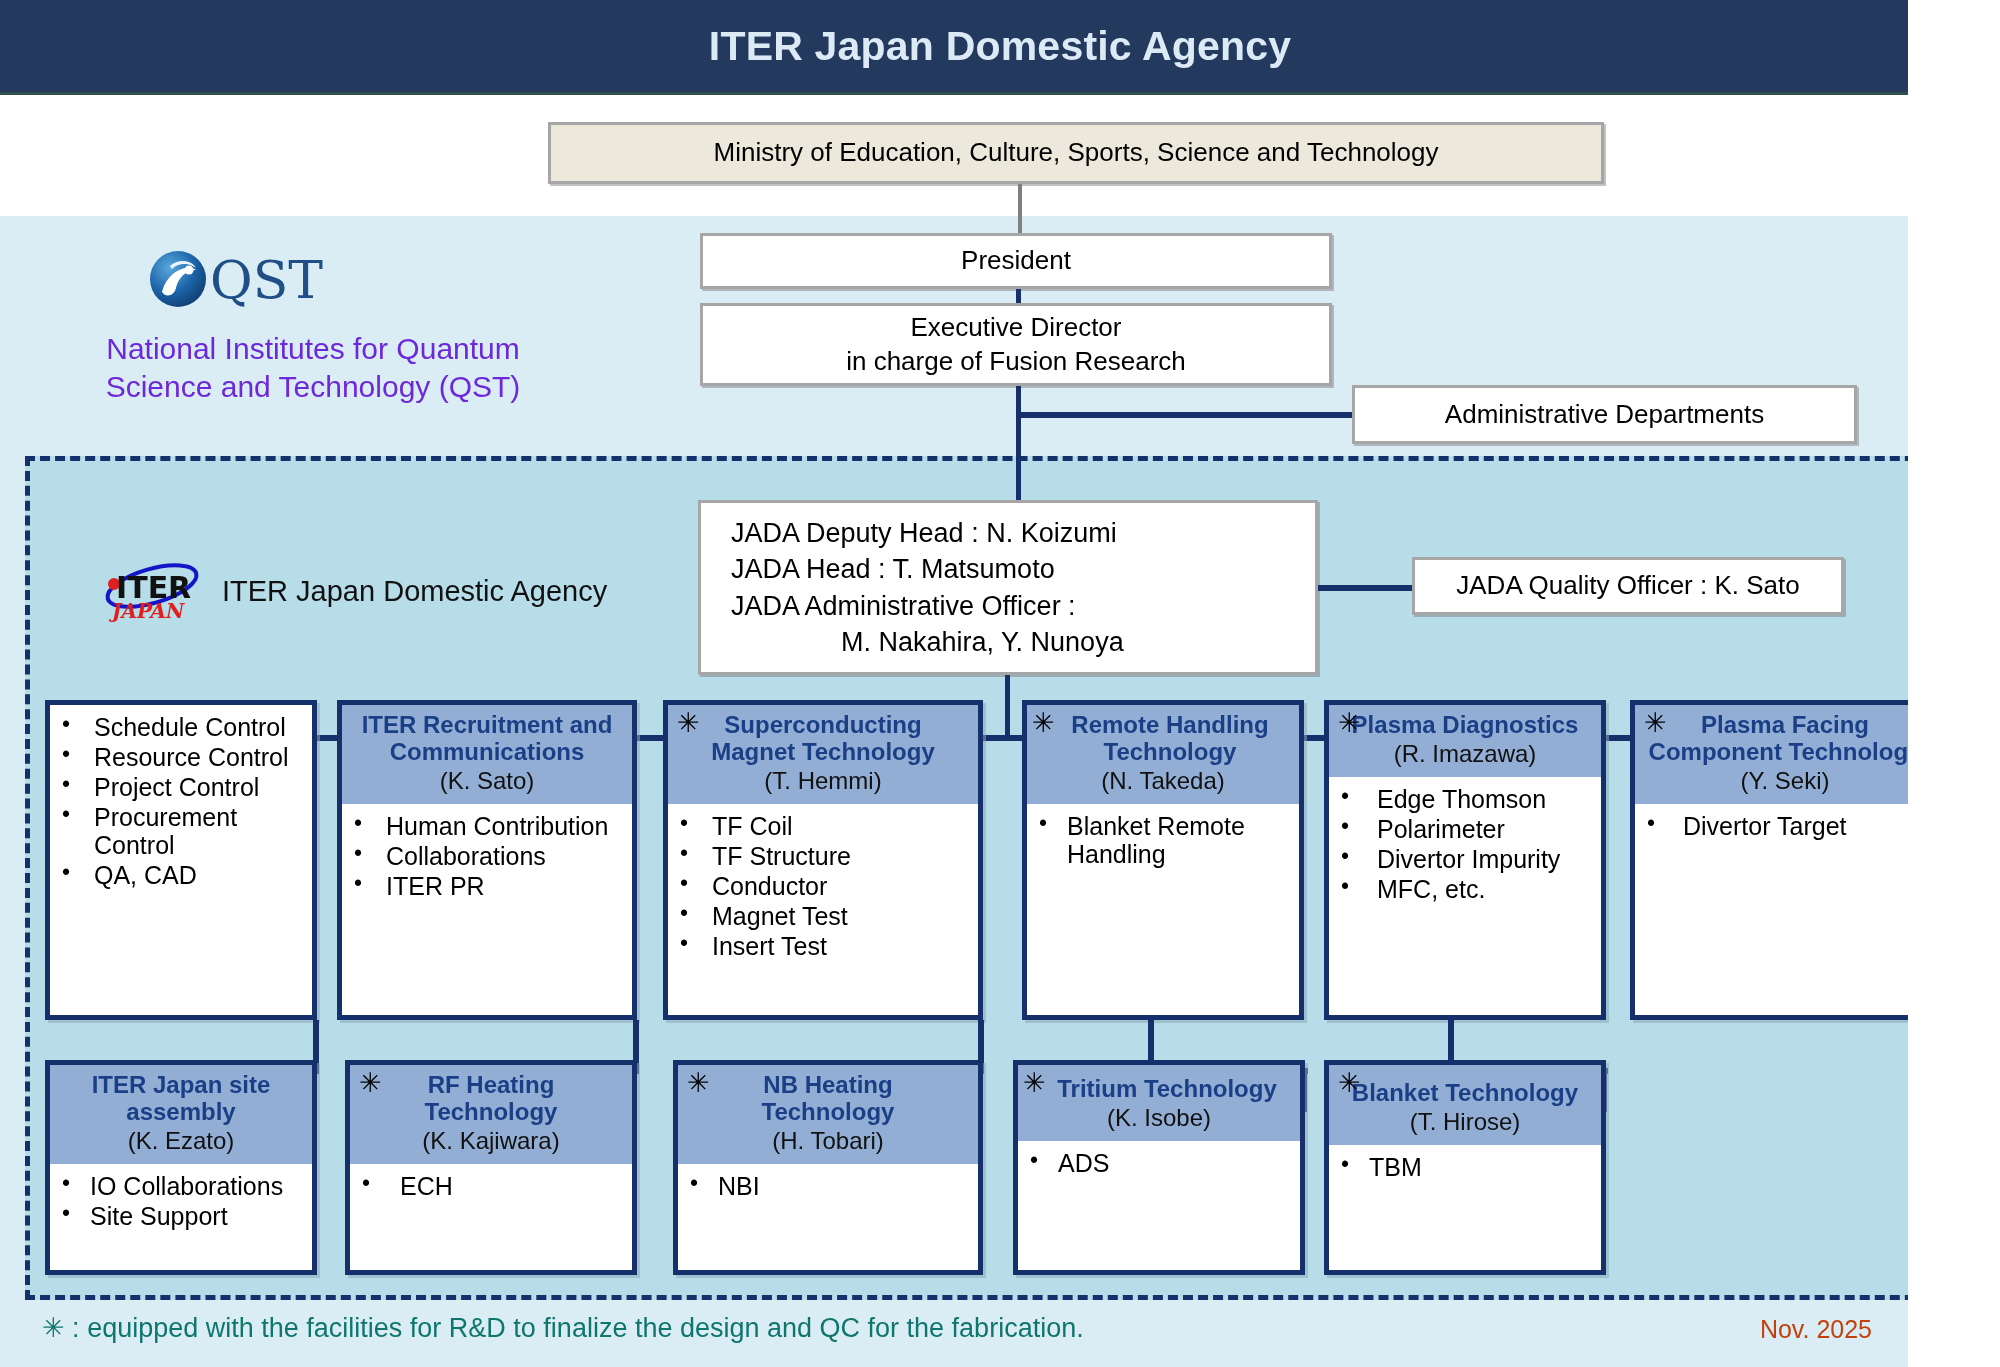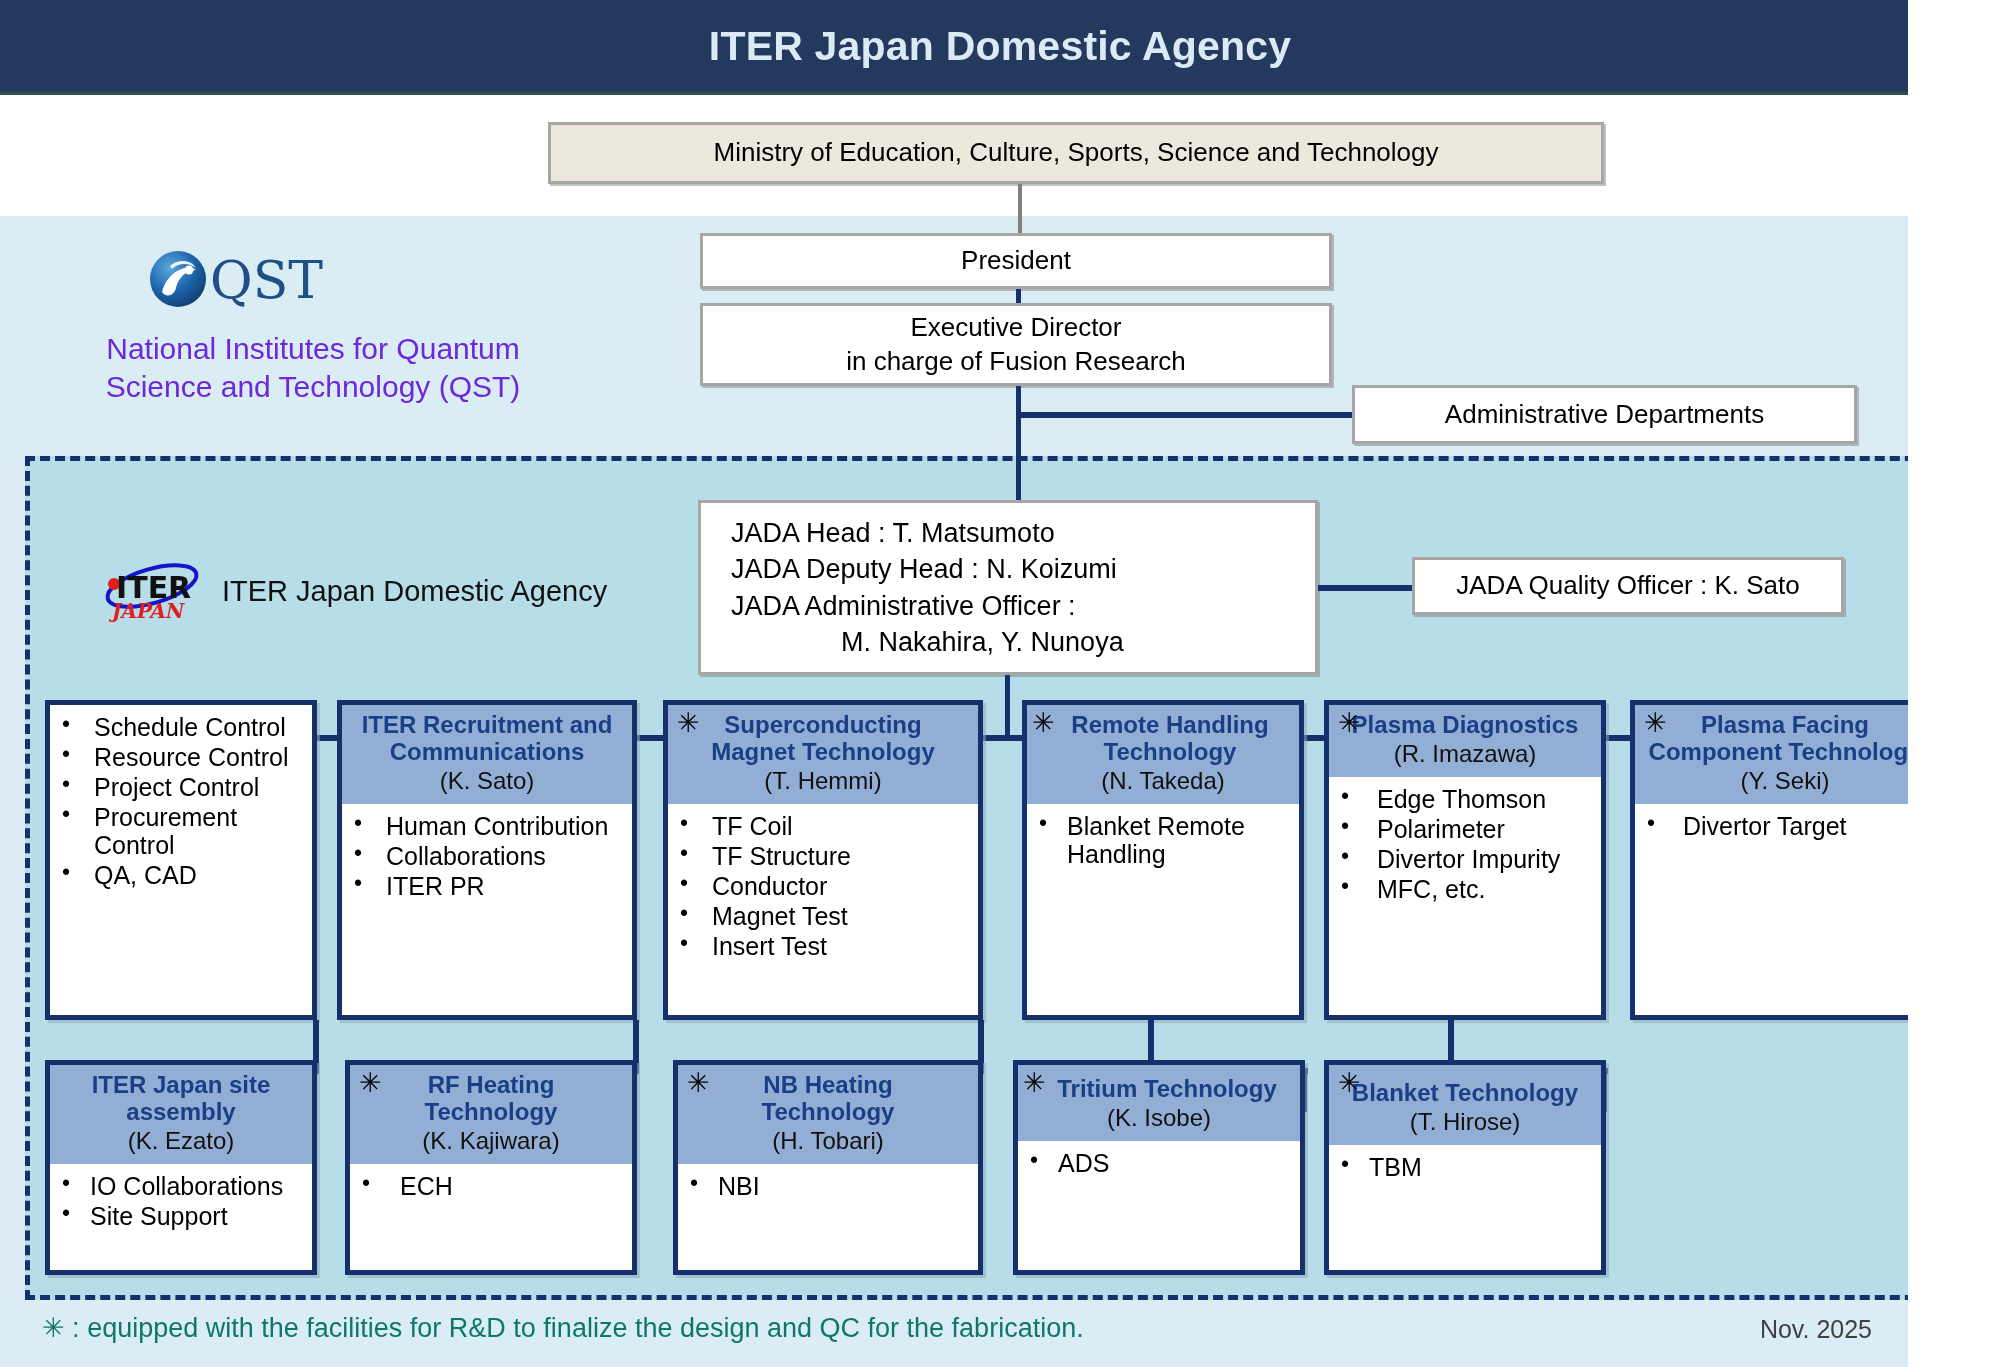--- a/index.html
+++ b/index.html
@@ -151,21 +151,21 @@
   .qst-logo-wrap { position: absolute; left: 148px; top: 248px; width: 210px; height: 62px; }
   .qst-cap {
     position: absolute; left: 68px; top: 330px; width: 490px;
     text-align: center; font-size: 30px; color: #6d28d9; line-height: 1.28;
   }
   .iter-logo-wrap { position: absolute; left: 100px; top: 562px; width: 110px; height: 62px; }
   .iter-cap { position: absolute; left: 222px; top: 575px; font-size: 29px; color: #111; }
 
   
   .foot-note { position: absolute; left: 42px; top: 1312px; font-size: 27px; color: #0f766e; }
-  .foot-date { position: absolute; right: 36px; top: 1315px; font-size: 25px; color: #404040; }
+  .foot-date { position: absolute; right: 36px; top: 1315px; font-size: 25px; color: #c2410c; }
 </style>
 </head>
 <body>
 
 <div id="root">
 
   <div class="titlebar">
     <div class="ttext">ITER Japan Domestic Agency</div>
   </div>
 
@@ -227,22 +227,22 @@
   <div class="ln" style="left:1016px; top:386px; width:5px; height:118px;"></div>
 
   <div class="ln" style="left:1016px; top:412px; width:340px; height:6px;"></div>
 
   <div class="gbox" style="left:1352px; top:385px; width:505px; height:59px;">
     <div class="inner">Administrative Departments</div>
   </div>
 
   <div class="gbox leftal" style="left:698px; top:500px; width:620px; height:175px;">
     <div class="inner" style="padding-left:30px; font-size:27px; line-height:1.34;">
+      <div>JADA Deputy Head : N. Koizumi</div>
       <div>JADA Head : T. Matsumoto</div>
-      <div>JADA Deputy Head : N. Koizumi</div>
       <div>JADA Administrative Officer :</div>
       <div style="padding-left:110px;">M. Nakahira,  Y. Nunoya</div>
     </div>
   </div>
 
   <div class="ln" style="left:1318px; top:585px; width:100px; height:6px;"></div>
 
   <div class="gbox" style="left:1412px; top:557px; width:432px; height:58px;">
     <div class="inner">JADA Quality Officer : K. Sato</div>
   </div>

